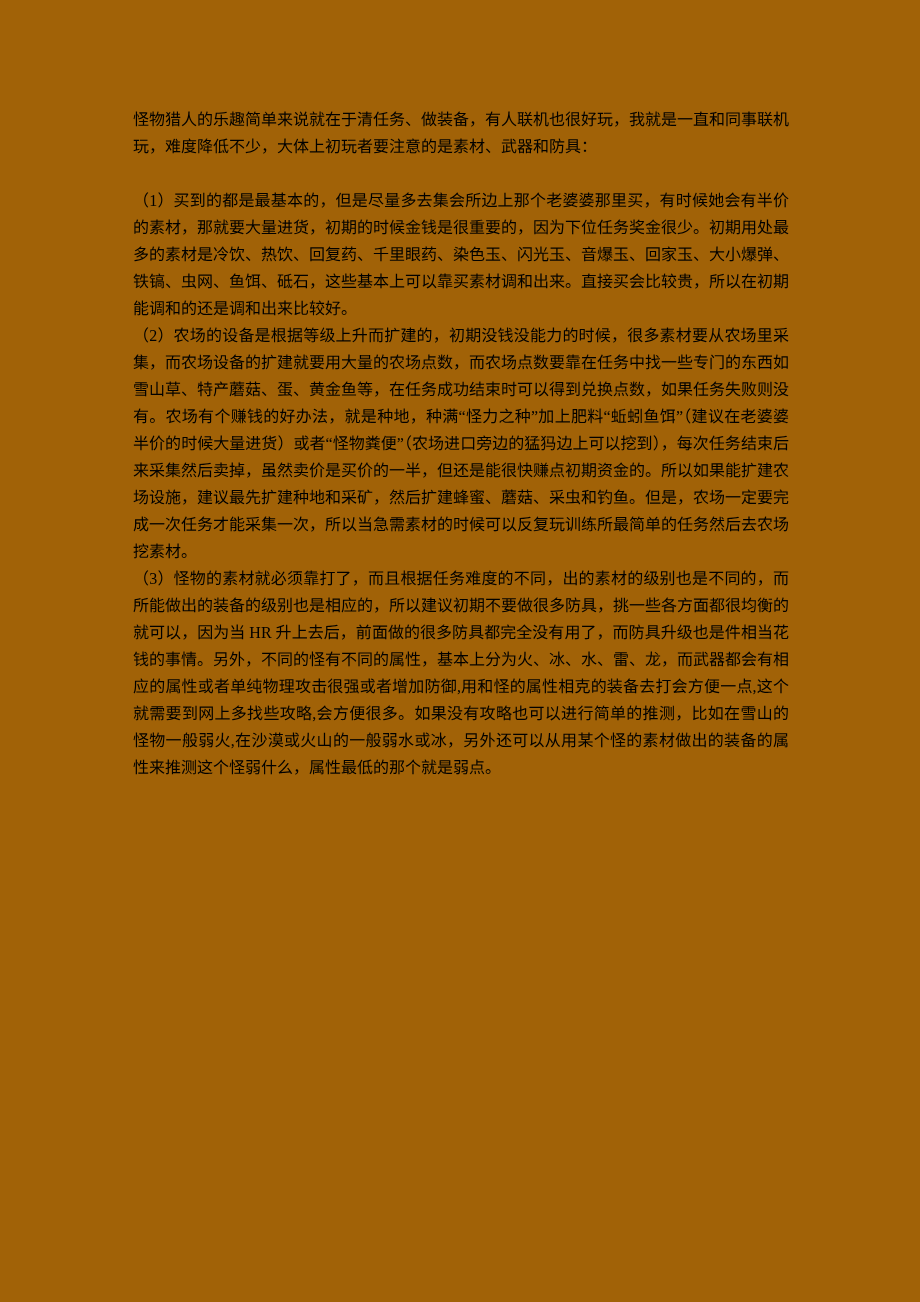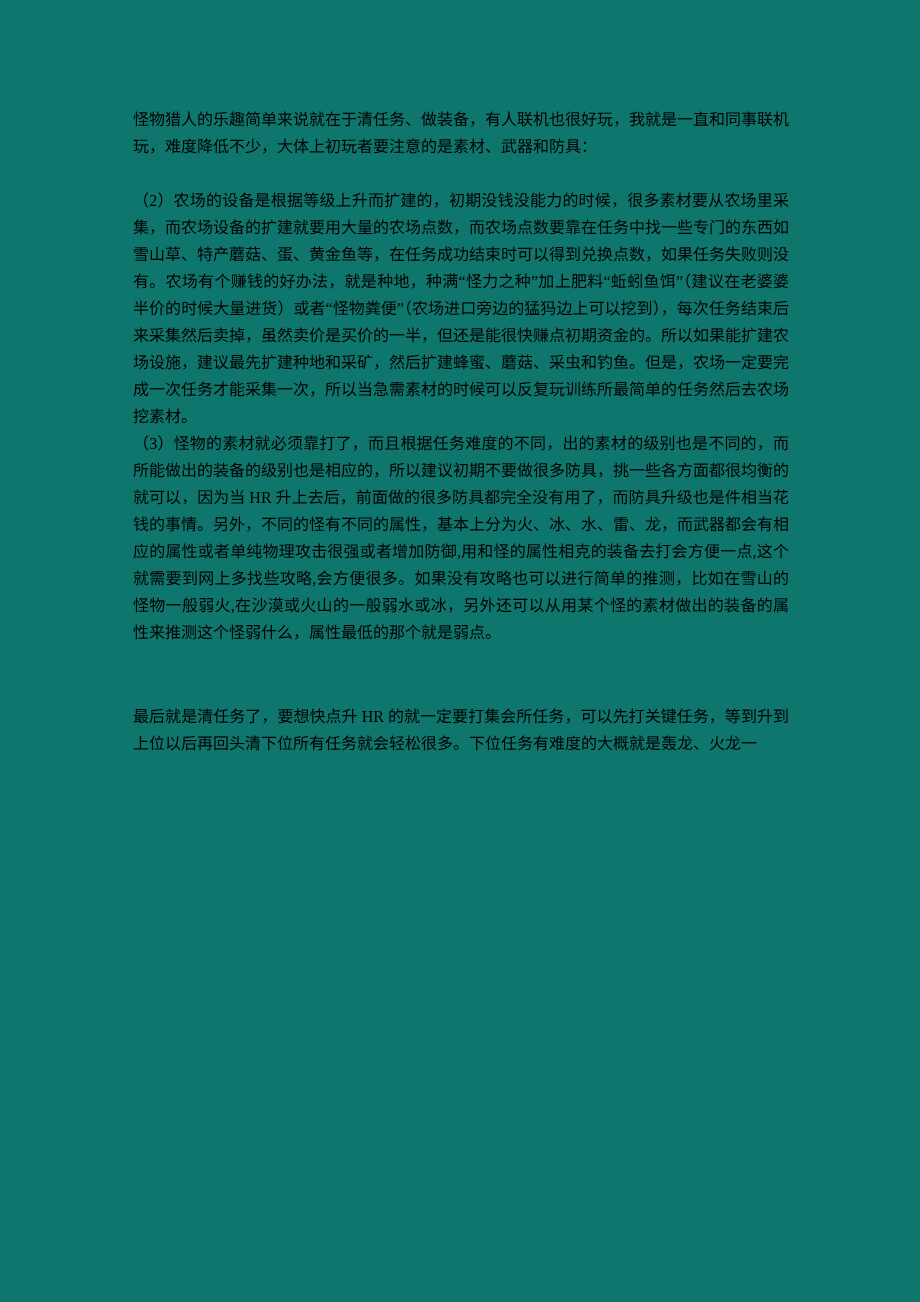--- a/index.html
+++ b/index.html
@@ -4,21 +4,21 @@
 <style>
   html, body {
     margin: 0;
     padding: 0;
     background: #ffffff;
   }
   .page {
     position: relative;
     width: 920px;
     height: 1302px;
-    background: #0f766e;
+    background: #a16207;
     overflow: hidden;
   }
   .text-block {
     position: absolute;
     left: 133px;
     top: 106px;
     width: 656px;
     font-family: "Liberation Serif", "DejaVu Serif", serif;
     font-size: 16px;
     line-height: 27px;
@@ -37,29 +37,29 @@
 <body>
 
 <div class="page">
   <div class="text-block">
 
     <p>怪物猎人的乐趣简单来说就在于清任务、做装备，有人联机也很好玩，我就是一直和同事联机玩，难度降低不少，大体上初玩者要注意的是素材、武器和防具：</p>
 
     <div class="gap-lg"></div>
 
 
+    <p>（1）买到的都是最基本的，但是尽量多去集会所边上那个老婆婆那里买，有时候她会有半价的素材，那就要大量进货，初期的时候金钱是很重要的，因为下位任务奖金很少。初期用处最多的素材是冷饮、热饮、回复药、千里眼药、染色玉、闪光玉、音爆玉、回家玉、大小爆弹、铁镐、虫网、鱼饵、砥石，这些基本上可以靠买素材调和出来。直接买会比较贵，所以在初期能调和的还是调和出来比较好。</p>
 
     <p>（2）农场的设备是根据等级上升而扩建的，初期没钱没能力的时候，很多素材要从农场里采集，而农场设备的扩建就要用大量的农场点数，而农场点数要靠在任务中找一些专门的东西如雪山草、特产蘑菇、蛋、黄金鱼等，在任务成功结束时可以得到兑换点数，如果任务失败则没有。农场有个赚钱的好办法，就是种地，种满“怪力之种”加上肥料“蚯蚓鱼饵”（建议在老婆婆半价的时候大量进货）或者“怪物粪便”（农场进口旁边的猛犸边上可以挖到），每次任务结束后来采集然后卖掉，虽然卖价是买价的一半，但还是能很快赚点初期资金的。所以如果能扩建农场设施，建议最先扩建种地和采矿，然后扩建蜂蜜、蘑菇、采虫和钓鱼。但是，农场一定要完成一次任务才能采集一次，所以当急需素材的时候可以反复玩训练所最简单的任务然后去农场挖素材。</p>
 
     <p>（3）怪物的素材就必须靠打了，而且根据任务难度的不同，出的素材的级别也是不同的，而所能做出的装备的级别也是相应的，所以建议初期不要做很多防具，挑一些各方面都很均衡的就可以，因为当 HR 升上去后，前面做的很多防具都完全没有用了，而防具升级也是件相当花钱的事情。另外，不同的怪有不同的属性，基本上分为火、冰、水、雷、龙，而武器都会有相应的属性或者单纯物理攻击很强或者增加防御,用和怪的属性相克的装备去打会方便一点,这个就需要到网上多找些攻略,会方便很多。如果没有攻略也可以进行简单的推测，比如在雪山的怪物一般弱火,在沙漠或火山的一般弱水或冰，另外还可以从用某个怪的素材做出的装备的属性来推测这个怪弱什么，属性最低的那个就是弱点。</p>
 
     <div class="gap"></div>
 
 
     <div class="gap"></div>
 
 
     <div class="gap"></div>
 
-    <p>最后就是清任务了，要想快点升 HR 的就一定要打集会所任务，可以先打关键任务，等到升到上位以后再回头清下位所有任务就会轻松很多。下位任务有难度的大概就是轰龙、火龙一</p>
 
   </div>
 </div>
 
 </body></html>

